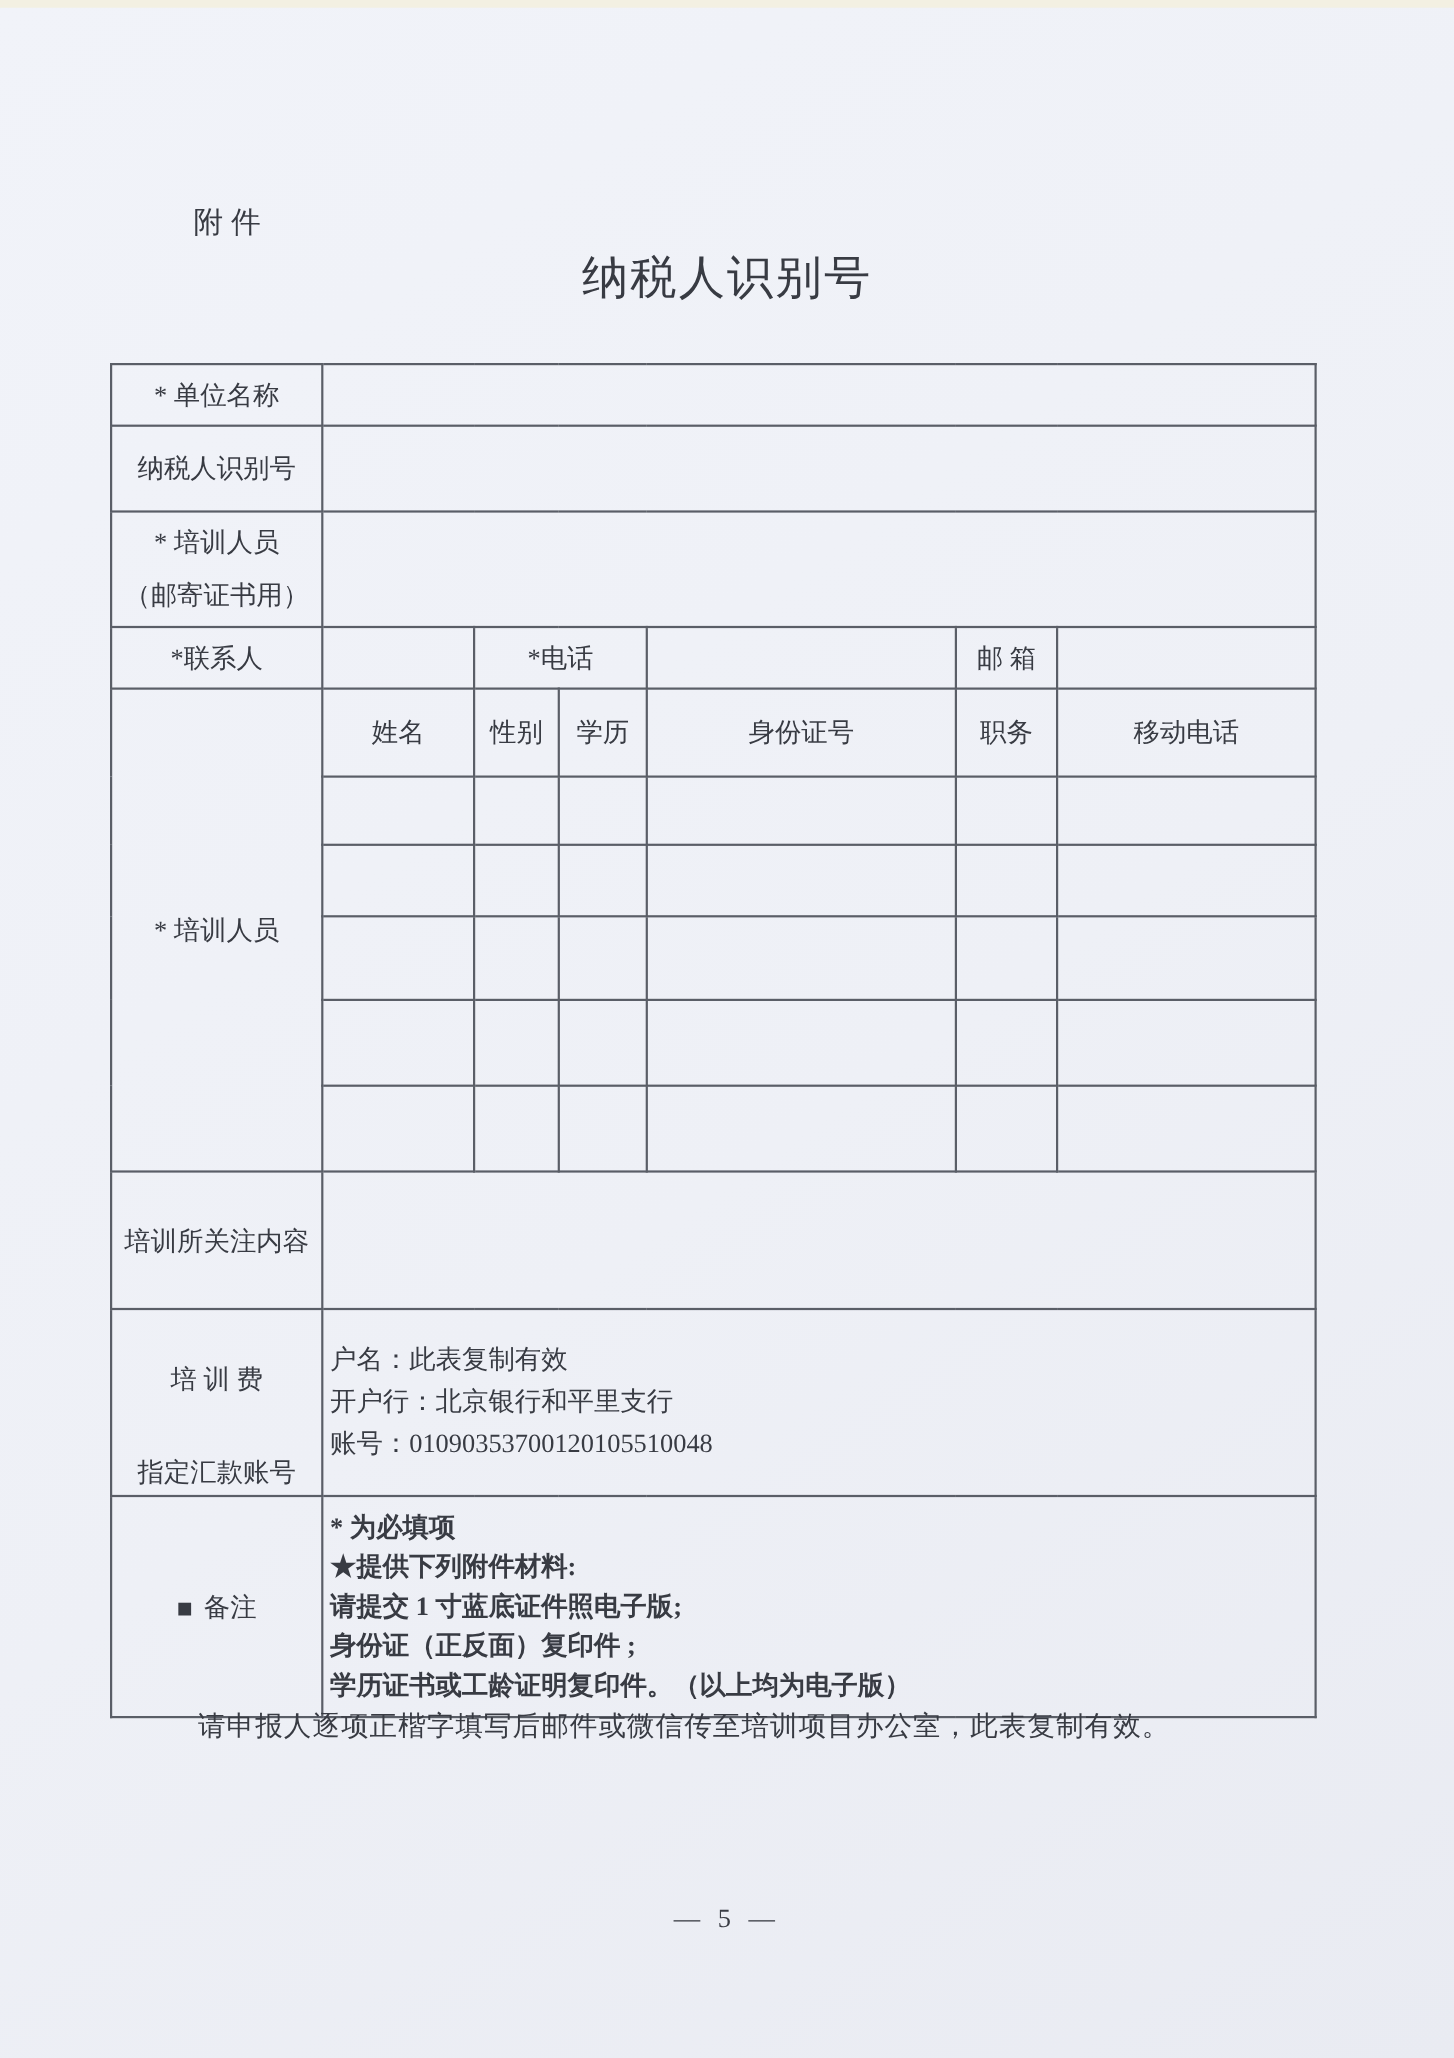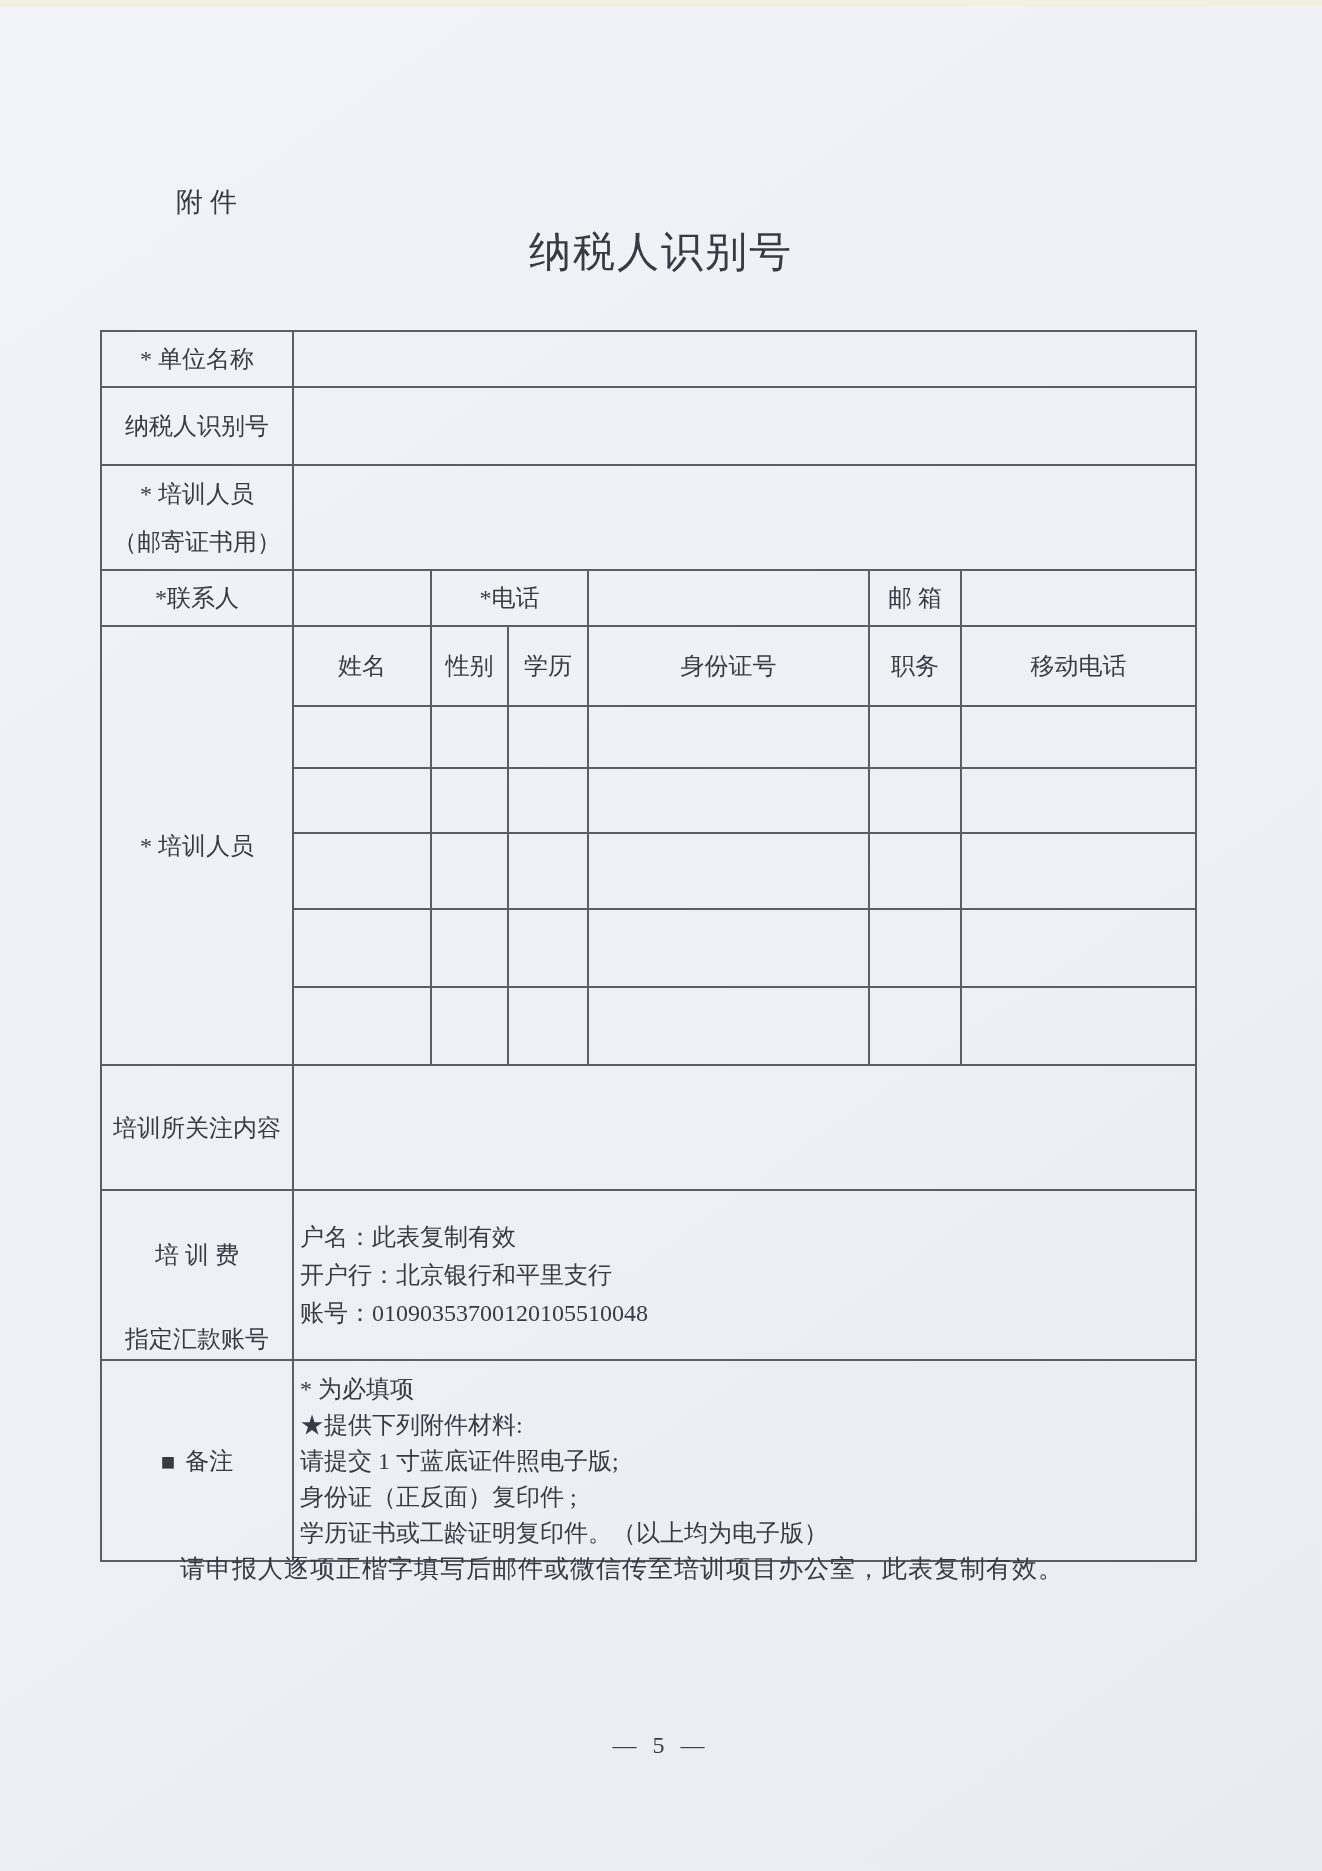--- a/index.html
+++ b/index.html
@@ -148,21 +148,21 @@
         <td class="value fee-lines" colspan="6" style="border-color: rgb(90, 94, 103);">
           <div>户名：此表复制有效</div>
           <div>开户行：北京银行和平里支行</div>
           <div>账号：01090353700120105510048</div>
         </td>
       </tr>
       <tr class="rh201">
         <td class="label" style="border-color: rgb(90, 94, 103);">
           <span class="bullet-square">■</span><span>备注</span>
         </td>
-        <td class="value remarks-lines" colspan="6" style="border-color: rgb(90, 94, 103);">
+        <td class="value remarks-lines" colspan="6" style="border-color: rgb(90, 94, 103); font-weight: bold;">
           <div>* 为必填项</div>
           <div>★提供下列附件材料:</div>
           <div>请提交 1 寸蓝底证件照电子版;</div>
           <div>身份证（正反面）复印件 ;</div>
           <div>学历证书或工龄证明复印件。（以上均为电子版）</div>
         </td>
       </tr>
     </tbody>
   </table>
 

